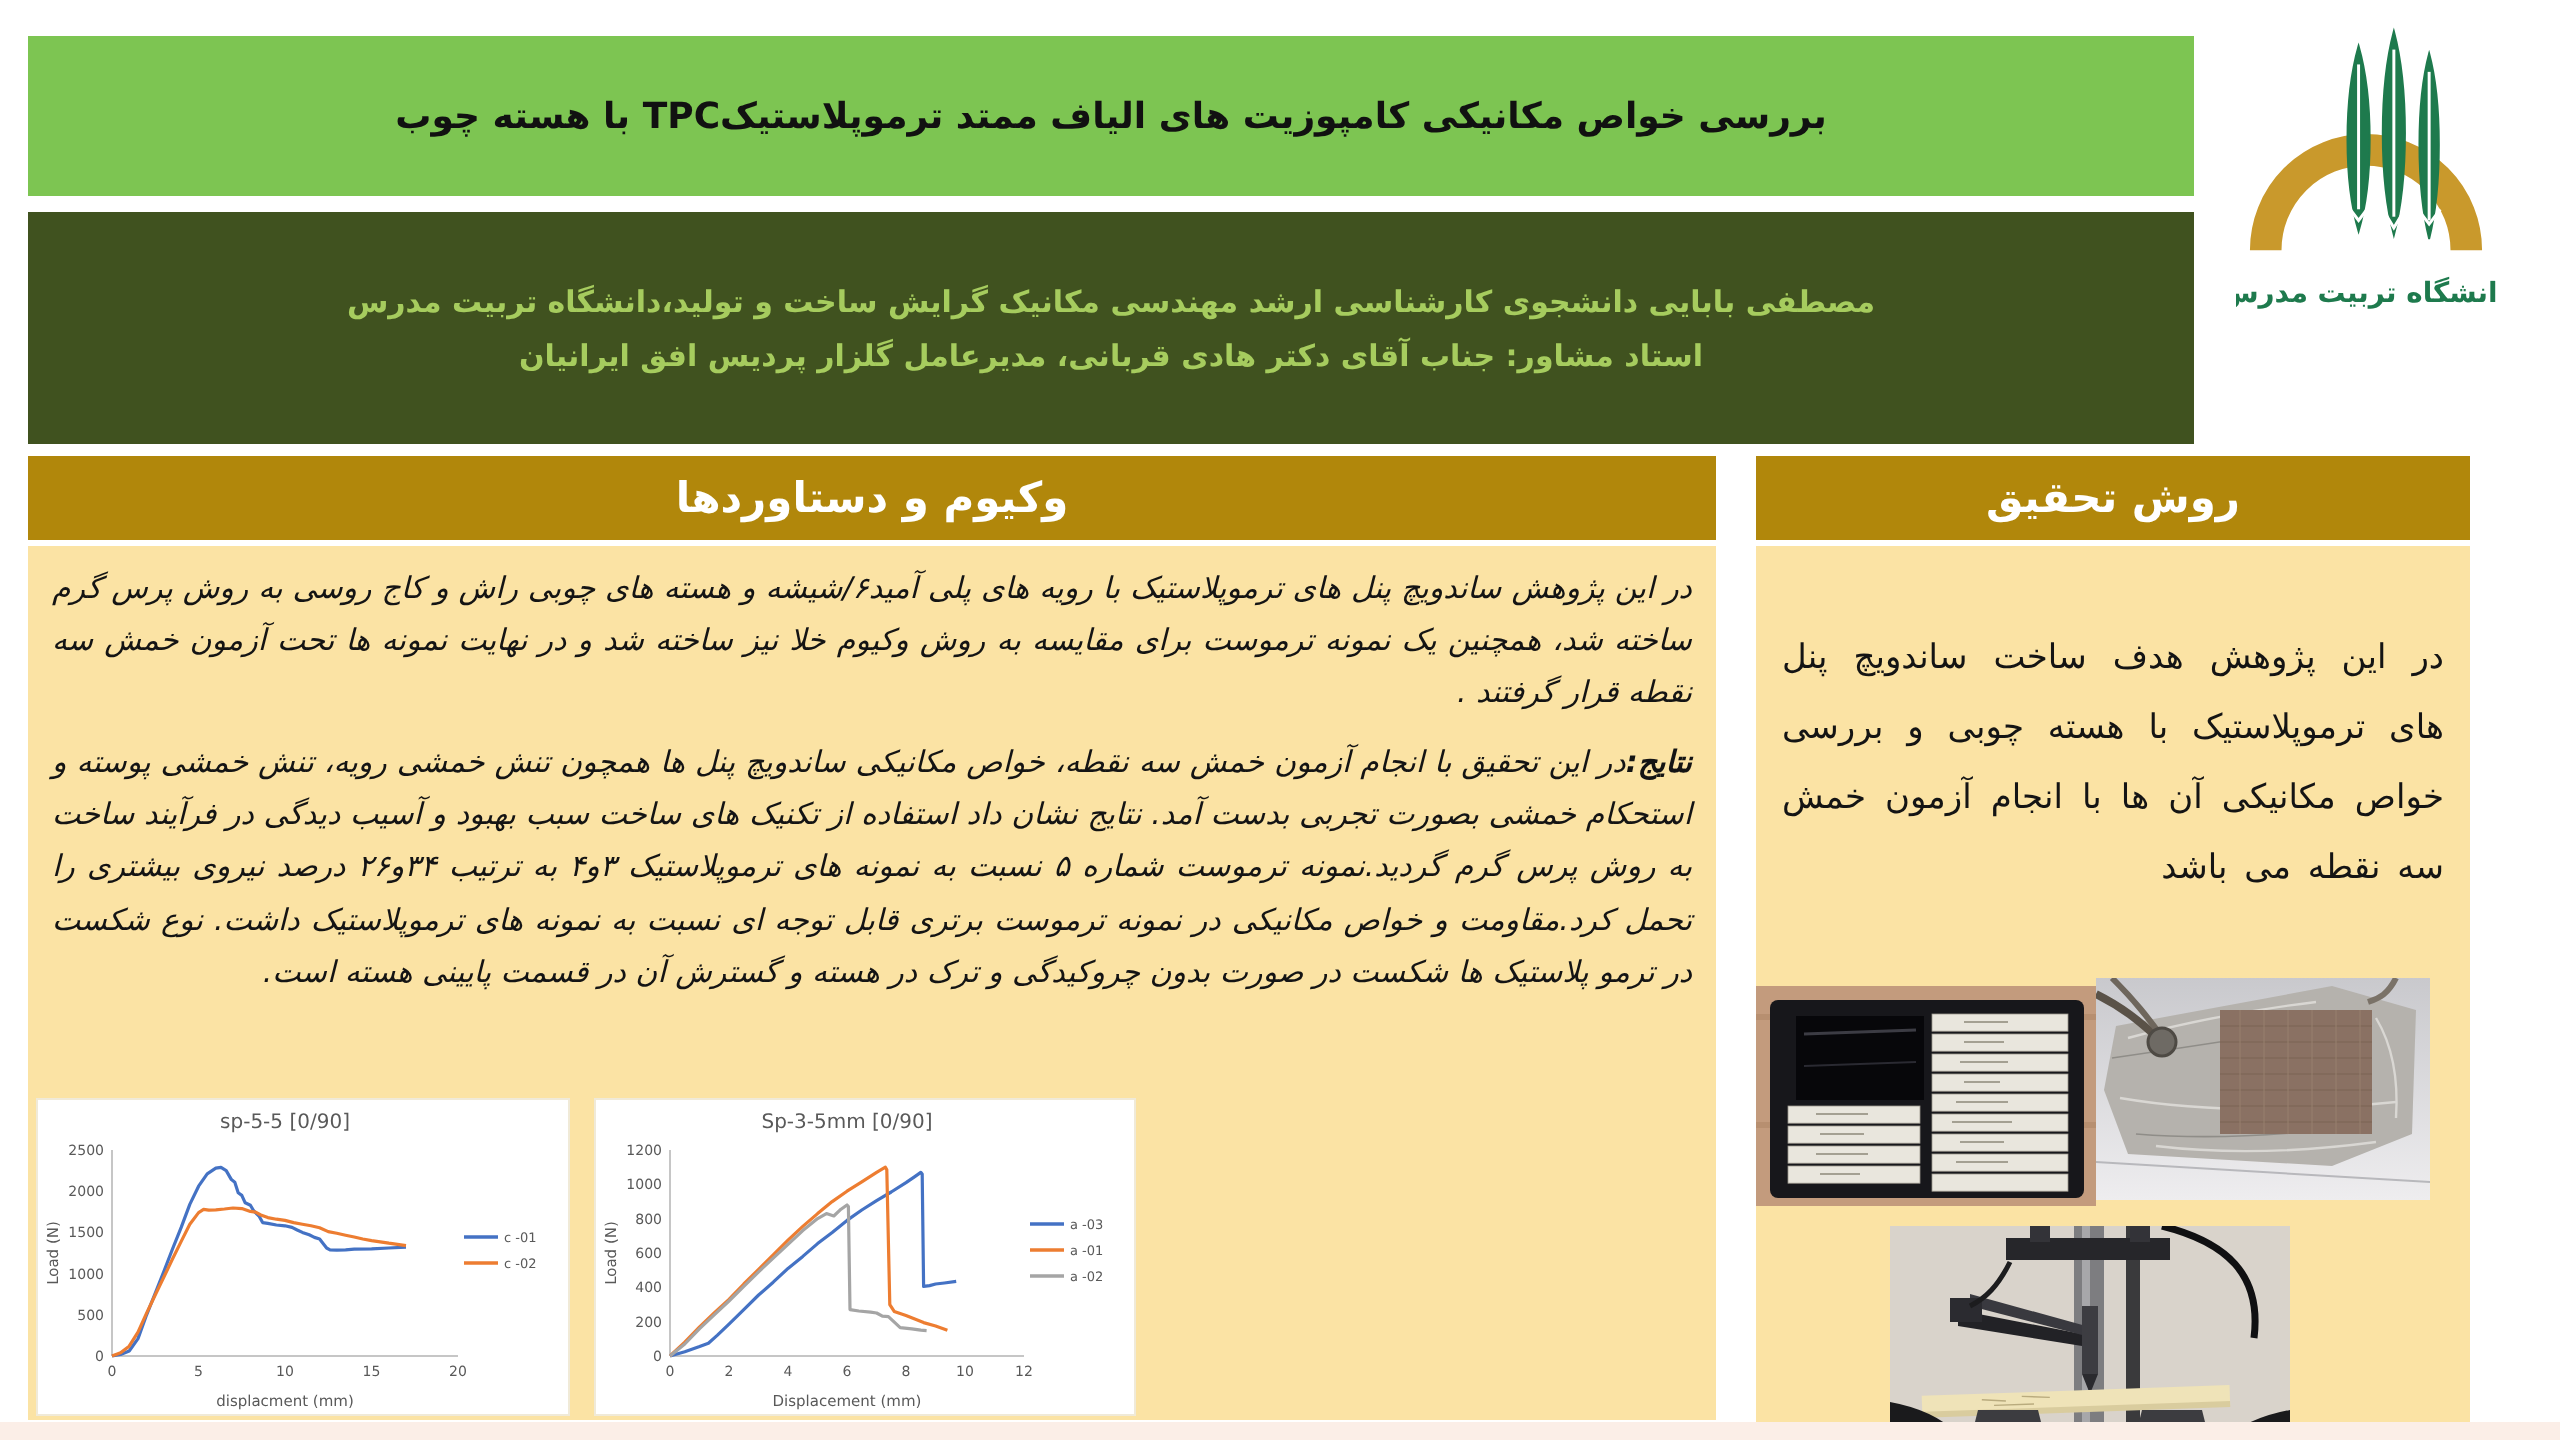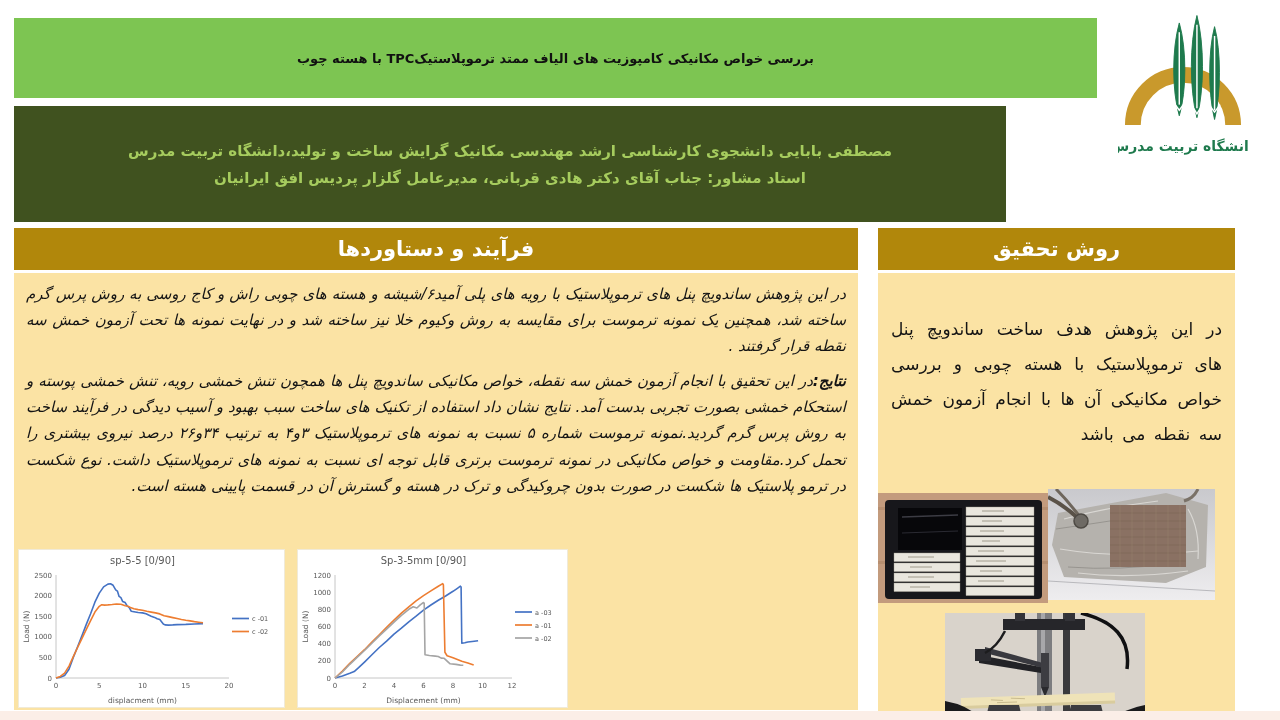--- a/index.html
+++ b/index.html
@@ -2,27 +2,27 @@
 <html lang="fa"><head>
 <meta charset="utf-8">
 <style>
   * { margin:0; padding:0; box-sizing:border-box; }
   html,body { width:1280px; height:720px; background:#ffffff; overflow:hidden;
               font-family:"DejaVu Sans", sans-serif; }
   #slide { position:relative; width:1280px; height:720px; background:#ffffff; }
 
   .title-bar { position:absolute; left:14px; top:18px; width:1083px; height:80px;
     background:#7dc552; display:flex; align-items:center; justify-content:center; }
-  .title-bar .t { direction:rtl; font-size:13px; font-weight:bold; color:#111;
+  .title-bar .t { direction:rtl; font-size:18px; font-weight:bold; color:#111;
     text-align:center; padding:0 30px; }
 
   .logo-box { position:absolute; left:1100px; top:0px; width:166px; height:200px;
     background:#ffffff; display:flex; align-items:center; justify-content:center; }
 
-  .authors-bar { position:absolute; left:14px; top:106px; width:992px; height:116px;
+  .authors-bar { position:absolute; left:14px; top:106px; width:1083px; height:116px;
     background:#40521f; display:flex; flex-direction:column; align-items:center;
     justify-content:center; gap:9px; }
   .authors-bar .a { direction:rtl; color:#a6cc5e; font-weight:bold; font-size:15px;
     text-align:center; }
 
   .panel { position:absolute; background:#ffffff; }
   .panel-header { height:42px; display:flex; align-items:center; justify-content:center;
     background:#b1870b; }
   .panel-header .h { color:#ffffff; font-weight:bold; font-size:21px; direction:rtl; }
   .panel-body { margin-top:3px; background:#fbe3a4; }
@@ -82,21 +82,21 @@
     </svg>
   </div>
 
   <div class="authors-bar">
     <div class="a">مصطفی بابایی دانشجوی کارشناسی ارشد مهندسی مکانیک گرایش ساخت و تولید،دانشگاه تربیت مدرس</div>
     <div class="a">استاد مشاور: جناب آقای دکتر هادی قربانی، مدیرعامل گلزار پردیس افق ایرانیان</div>
   </div>
 
   <div id="left-panel" class="panel">
     <div class="panel-header">
-      <div class="h">فرآیند و دستاوردها</div>
+      <div class="h">وکیوم و دستاوردها</div>
     </div>
     <div class="panel-body">
       <div class="body-text p1">در این پژوهش ساندویچ پنل های ترموپلاستیک با رویه های پلی آمید۶/شیشه و هسته های چوبی  راش و کاج روسی به روش پرس گرم ساخته شد، همچنین یک نمونه ترموست برای مقایسه  به روش وکیوم خلا نیز ساخته شد و در نهایت نمونه ها تحت آزمون خمش سه نقطه قرار گرفتند .</div>
       <div class="body-text"><span class="lead">نتایج:</span><span>در این تحقیق با انجام آزمون خمش سه نقطه، خواص مکانیکی ساندویچ پنل ها همچون تنش خمشی رویه، تنش خمشی پوسته و استحکام خمشی بصورت تجربی بدست آمد. نتایج نشان داد استفاده از تکنیک های ساخت سبب بهبود و آسیب دیدگی در فرآیند ساخت به روش پرس گرم گردید.نمونه ترموست شماره ۵ نسبت به نمونه های ترموپلاستیک ۳و۴ به ترتیب ۳۴و۲۶ درصد نیروی بیشتری را تحمل کرد.مقاومت و خواص مکانیکی در نمونه ترموست برتری قابل توجه ای نسبت به نمونه های ترموپلاستیک داشت. نوع شکست در ترمو پلاستیک ها شکست در صورت بدون چروکیدگی و ترک در هسته و گسترش آن در قسمت پایینی هسته است.</span></div>
 
       <div id="chart-box-1" class="chart-box">
         <svg width="265" height="157">
             <line x1="37" y1="25" x2="37" y2="128" stroke="#c6c6c6" stroke-width="1"></line>
             <line x1="37" y1="128" x2="210" y2="128" stroke="#c6c6c6" stroke-width="1"></line>
             <text x="33" y="130.5" text-anchor="end" font-size="7" fill="#595959">0</text>

